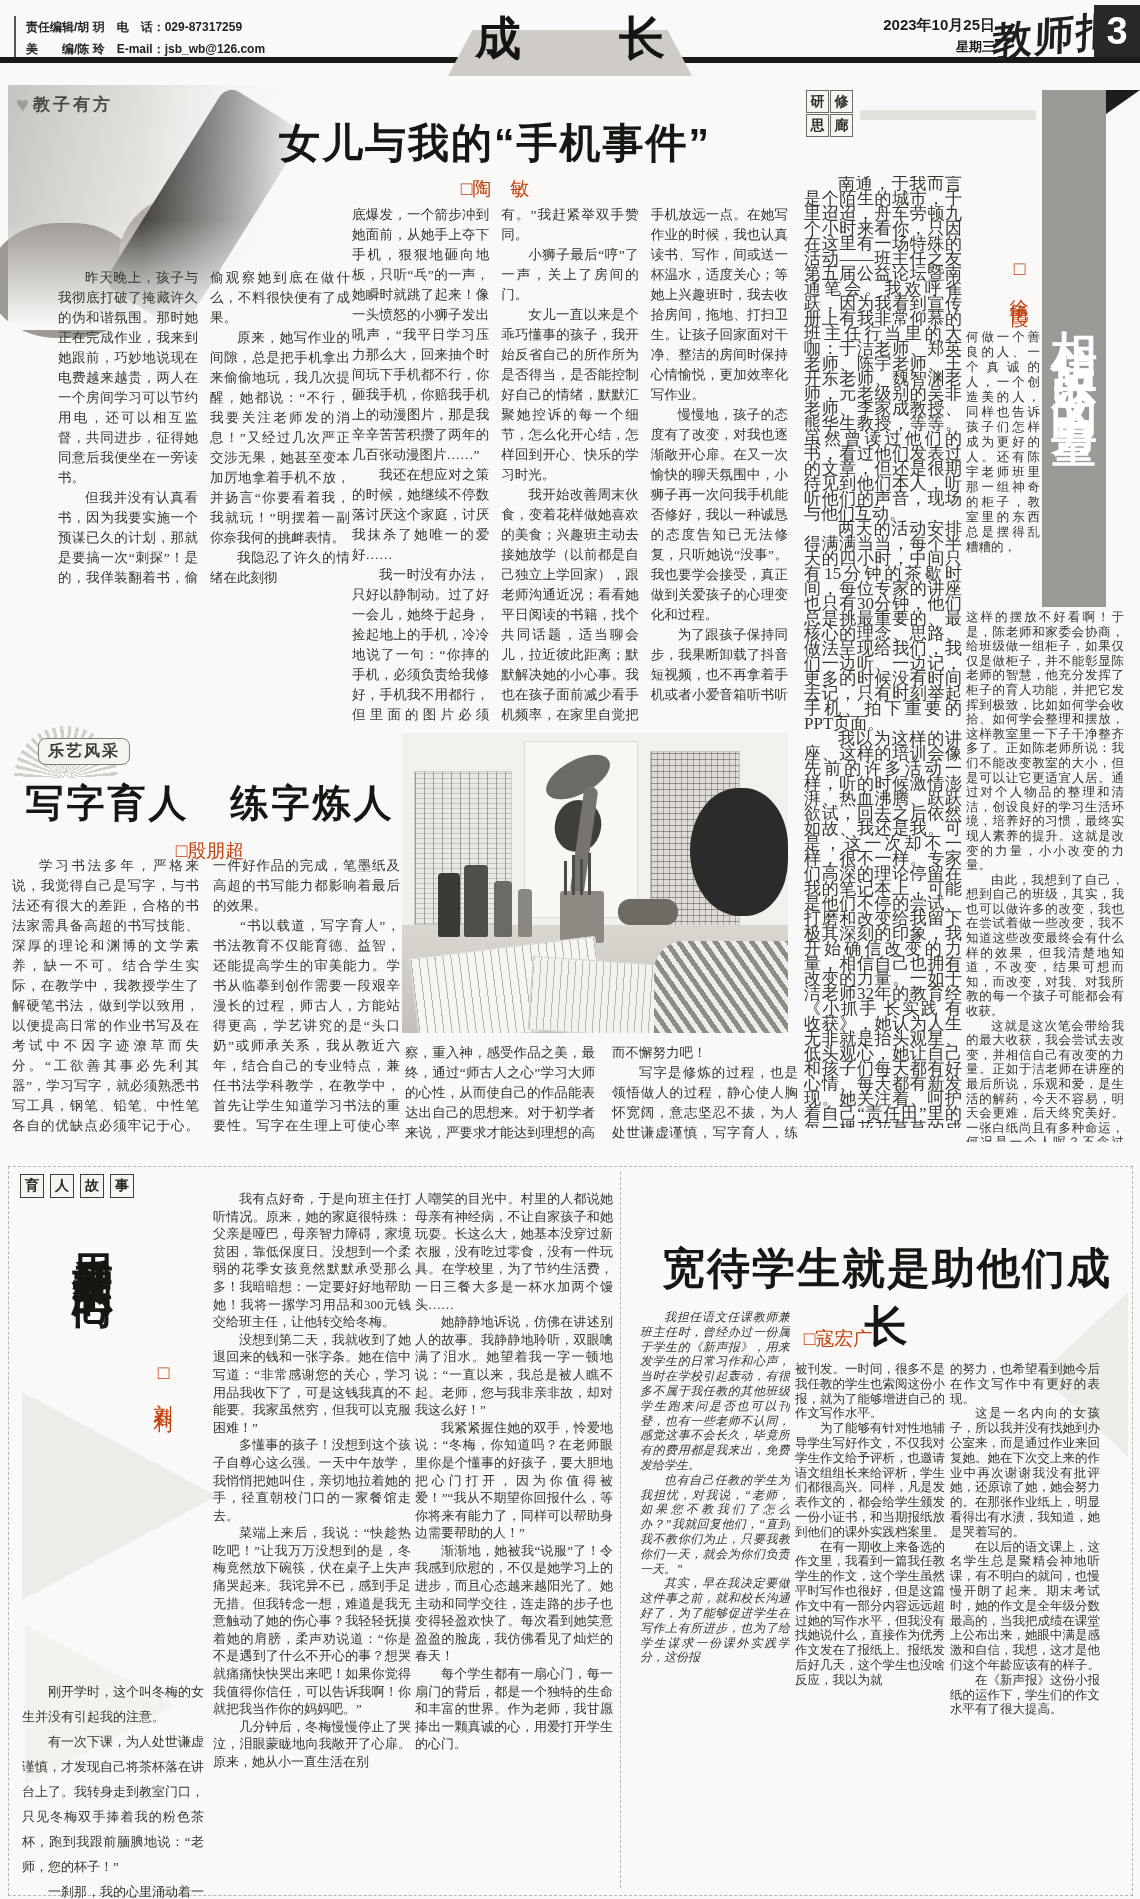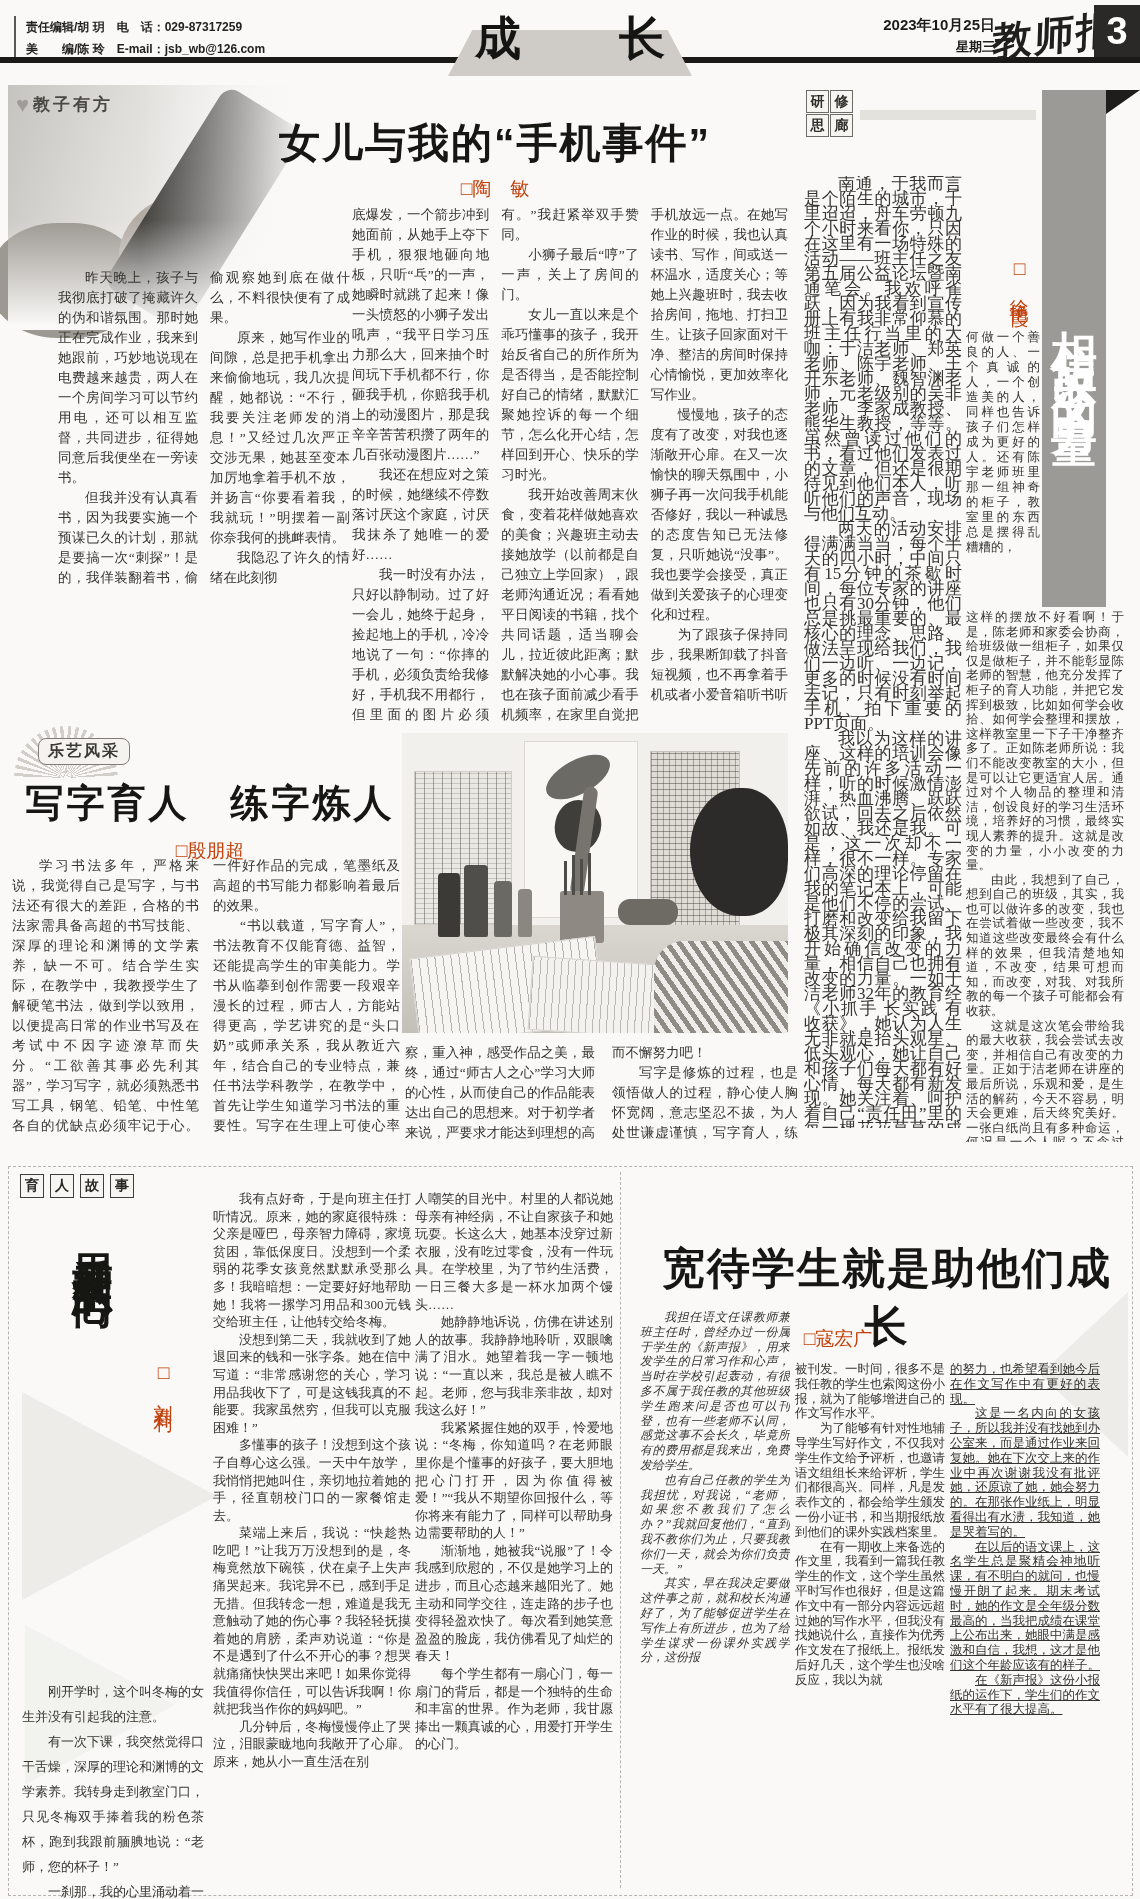--- a/index.html
+++ b/index.html
@@ -226,21 +226,21 @@
 <div class="abs row-label" style="left:20px;top:1174px;">
   <span>育</span>
   <span>人</span>
   <span>故</span>
   <span>事</span>
 </div>
 <div class="abs v-text headline" style="left:66px;top:1222px;height:402px;font-size:40px;letter-spacing:4px;z-index:2;">用爱打开学生的心门</div>
 <div class="abs v-text byline" style="left:150px;top:1362px;letter-spacing:5px;z-index:2;">□刘春利</div>
 <div class="abs body-text" style="left:22px;top:1679px;width:182px;height:268px;font-size:13px;line-height:25px;z-index:2;">
     <p>刚开学时，这个叫冬梅的女生并没有引起我的注意。</p>
-    <p>有一次下课，我突然觉得口干舌燥，深厚的理论和渊博的文学素养。我转身走到教室门口，只见冬梅双手捧着我的粉色茶杯，跑到我跟前腼腆地说：“老师，您的杯子！”</p>
+    <p>有一次下课，为人处世谦虚谨慎，才发现自己将茶杯落在讲台上了。我转身走到教室门口，只见冬梅双手捧着我的粉色茶杯，跑到我跟前腼腆地说：“老师，您的杯子！”</p>
     <p>一刹那，我的心里涌动着一股暖流。于是，我对她多了几分特别的关注。渐渐地，我发现了冬梅身上许多的“与众不同”：头上的白发清晰可见，与15岁的年龄不相称。总是穿着宽大的校服，从没穿过裙子。看起来沉默寡言，但作业写得特别工整。</p>
   </div>
 <div class="abs body-text" style="left:213px;top:1190px;width:198px;height:698px;font-size:13px;line-height:17.6px;z-index:2;">
     <p>我有点好奇，于是向班主任打听情况。原来，她的家庭很特殊：父亲是哑巴，母亲智力障碍，家境贫困，靠低保度日。没想到一个柔弱的花季女孩竟然默默承受那么多！我暗暗想：一定要好好地帮助她！我将一摞学习用品和300元钱交给班主任，让他转交给冬梅。</p>
     <p>没想到第二天，我就收到了她退回来的钱和一张字条。她在信中写道：“非常感谢您的关心，学习用品我收下了，可是这钱我真的不能要。我家虽然穷，但我可以克服困难！”</p>
     <p>多懂事的孩子！没想到这个孩子自尊心这么强。一天中午放学，我悄悄把她叫住，亲切地拉着她的手，径直朝校门口的一家餐馆走去。</p>
     <p>菜端上来后，我说：“快趁热吃吧！”让我万万没想到的是，冬梅竟然放下碗筷，伏在桌子上失声痛哭起来。我诧异不已，感到手足无措。但我转念一想，难道是我无意触动了她的伤心事？我轻轻抚摸着她的肩膀，柔声劝说道：“你是不是遇到了什么不开心的事？想哭就痛痛快快哭出来吧！如果你觉得我值得你信任，可以告诉我啊！你就把我当作你的妈妈吧。”</p>
     <p>几分钟后，冬梅慢慢停止了哭泣，泪眼蒙眬地向我敞开了心扉。原来，她从小一直生活在别</p>
   </div>
 <div class="abs body-text cont" style="left:415px;top:1190px;width:198px;height:698px;font-size:13px;line-height:17.6px;z-index:2;">
@@ -256,18 +256,18 @@
 <div class="abs body-text" style="left:640px;top:1310px;width:150px;height:528px;font-size:12px;line-height:14.8px;z-index:2;font-style:italic;">
     <p>我担任语文任课教师兼班主任时，曾经办过一份属于学生的《新声报》，用来发学生的日常习作和心声，当时在学校引起轰动，有很多不属于我任教的其他班级学生跑来问是否也可以刊登，也有一些老师不认同，感觉这事不会长久，毕竟所有的费用都是我来出，免费发给学生。</p>
     <p>也有自己任教的学生为我担忧，对我说，“老师，如果您不教我们了怎么办？”我就回复他们，“直到我不教你们为止，只要我教你们一天，就会为你们负责一天。”</p>
     <p>其实，早在我决定要做这件事之前，就和校长沟通好了，为了能够促进学生在写作上有所进步，也为了给学生谋求一份课外实践学分，这份报</p>
   </div>
 <div class="abs body-text cont" style="left:795px;top:1362px;width:150px;height:528px;font-size:12.5px;line-height:14.8px;z-index:2;">
     <p>被刊发。一时间，很多不是我任教的学生也索阅这份小报，就为了能够增进自己的作文写作水平。</p>
     <p>为了能够有针对性地辅导学生写好作文，不仅我对学生作文给予评析，也邀请语文组组长来给评析，学生们都很高兴。同样，凡是发表作文的，都会给学生颁发一份小证书，和当期报纸放到他们的课外实践档案里。</p>
     <p>在有一期收上来备选的作文里，我看到一篇我任教学生的作文，这个学生虽然平时写作也很好，但是这篇作文中有一部分内容远远超过她的写作水平，但我没有找她说什么，直接作为优秀作文发在了报纸上。报纸发后好几天，这个学生也没啥反应，我以为就</p>
   </div>
-<div class="abs body-text cont" style="left:950px;top:1362px;width:150px;height:528px;font-size:12.5px;line-height:14.8px;z-index:2;text-decoration:underline;">
+<div class="abs body-text cont" style="left:950px;top:1362px;width:150px;height:528px;font-size:12.5px;line-height:14.8px;z-index:2;">
     <p>的努力，也希望看到她今后在作文写作中有更好的表现。</p>
     <p>这是一名内向的女孩子，所以我并没有找她到办公室来，而是通过作业来回复她。她在下次交上来的作业中再次谢谢我没有批评她，还原谅了她，她会努力的。在那张作业纸上，明显看得出有水渍，我知道，她是哭着写的。</p>
     <p>在以后的语文课上，这名学生总是聚精会神地听课，有不明白的就问，也慢慢开朗了起来。期末考试时，她的作文是全年级分数最高的，当我把成绩在课堂上公布出来，她眼中满是感激和自信，我想，这才是他们这个年龄应该有的样子。</p>
     <p>在《新声报》这份小报纸的运作下，学生们的作文水平有了很大提高。</p>
   </div>
 
 </body></html>

